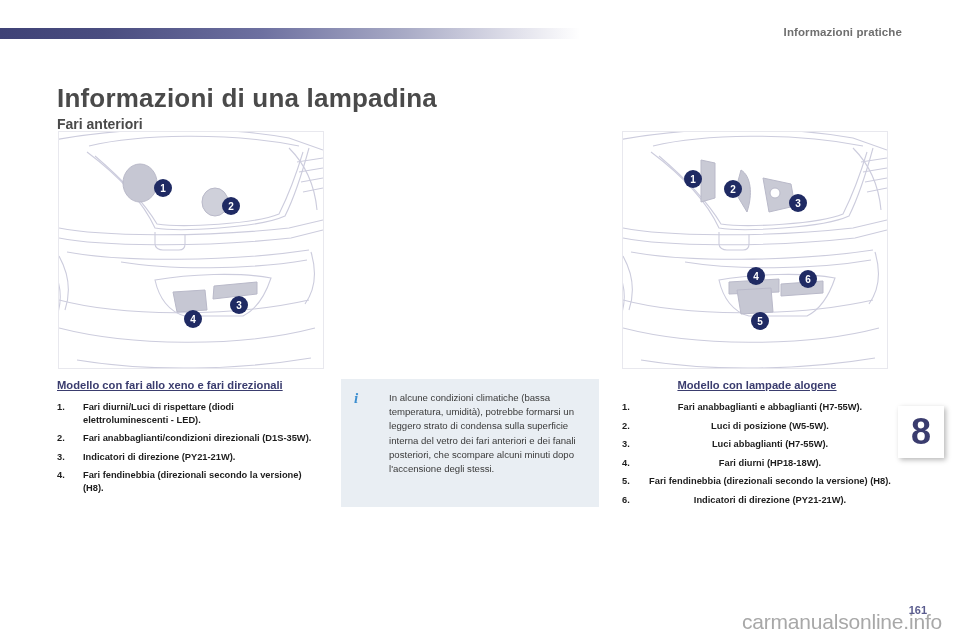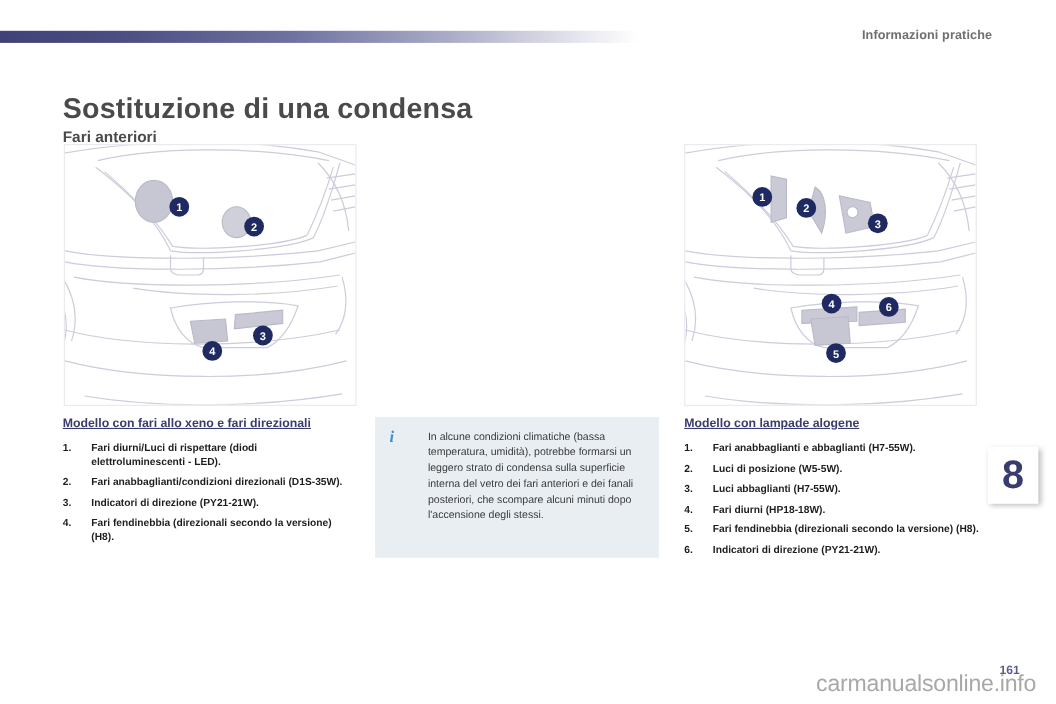--- a/index.html
+++ b/index.html
@@ -68,21 +68,21 @@
   .figure.right { left: 622px; top: 131px; width: 264px; height: 236px; }
   .figure svg { display: block; width: 100%; height: 100%; }
 
   
   .col {
     position: absolute;
     font-size: 9.3px;
     line-height: 13.2px;
   }
   .col-left  { left: 57px;  top: 378px; width: 258px; }
-  .col-right { left: 622px; top: 378px; width: 270px; }
+  .col-right { left: 622px; top: 378px; width: 270px; text-align: center; }
 
   .col-heading {
     font-size: 11.2px;
     font-weight: bold;
     color: #3a3c6e;
     line-height: 14px;
     margin: 0 0 9px 0;
     text-decoration: underline;
   }
 
@@ -183,21 +183,21 @@
     letter-spacing: -.2px;
     white-space: nowrap;
   }
 </style>
 </head>
 <body>
 
 <div class="header-bar"></div>
 <div class="header-title">Informazioni pratiche</div>
 
-<h1 class="page-title">Sostituzione di una condensa</h1>
+<h1 class="page-title">Informazioni di una lampadina</h1>
 <h2 class="section-title">Fari anteriori</h2>
 
 <div class="figure left">
   <svg viewBox="0 0 264 236" xmlns="http://www.w3.org/2000/svg">
     <g fill="none" stroke="#ccccdd" stroke-width="1.1">
       <path d="M-5 8 C 60 -4 150 -8 230 6 L264 18"></path>
       <path d="M30 14 C 80 2 170 0 240 14"></path>
       <path d="M28 20 C 60 44 84 70 96 96 C 120 100 200 96 226 84 C 236 64 244 38 250 16"></path>
       <path d="M36 24 C 64 48 86 72 98 92 C 124 96 196 92 220 82 C 230 62 238 40 244 20"></path>
       <path d="M0 96 C 40 104 140 106 230 96 L264 88"></path>

